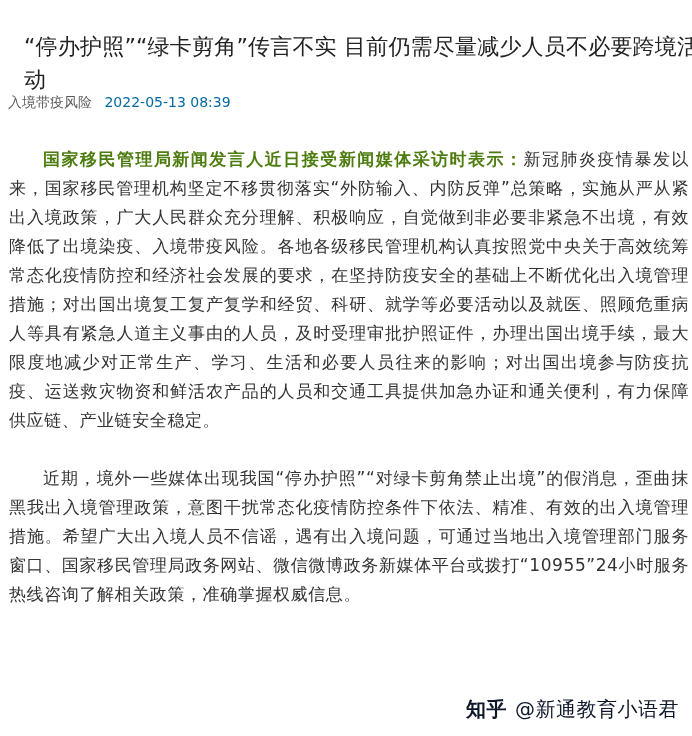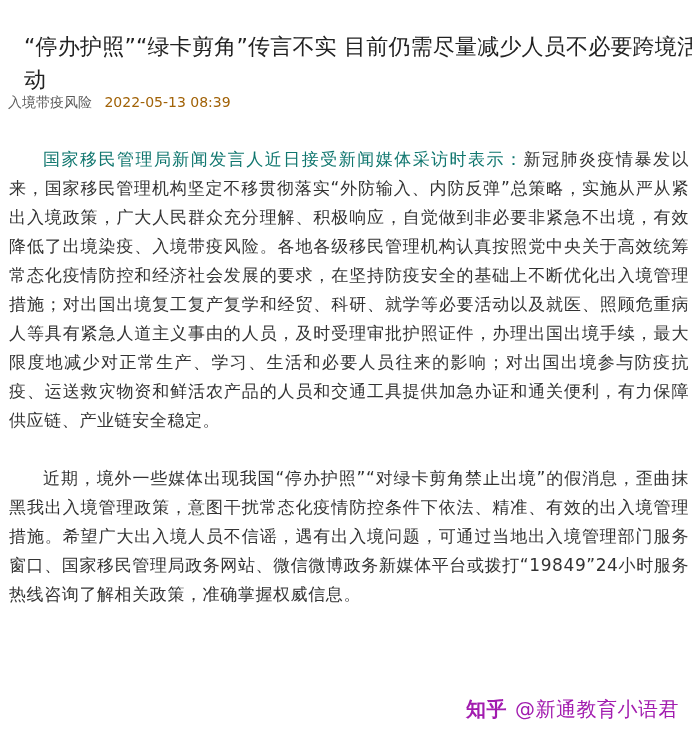--- a/index.html
+++ b/index.html
@@ -39,21 +39,21 @@
       top: 92px;
       font-size: 14px;
       line-height: 20px;
       white-space: nowrap;
     }
     .meta .source {
       color: #576b95;
       color: #5a5a5a;
     }
     .meta .time {
-      color: #a16207;
+      color: #0369a1;
       margin-left: 8px;
     }
     .body {
       position: absolute;
       left: 9px;
       top: 145px;
       width: 680px;
     }
     .para {
       margin: 0;
@@ -61,30 +61,30 @@
       line-height: 29px;
       text-indent: 34px;
       color: #333333;
       letter-spacing: 0.6px;
       text-align: justify;
     }
     .para + .para {
       margin-top: 29px;
     }
     .lead {
-      color: #0f766e;
-      font-weight: normal;
+      color: #4d7c0f;
+      font-weight: bold;
     }
     .watermark {
       position: absolute;
       left: 466px;
       top: 694px;
       font-size: 20px;
       line-height: 30px;
-      color: #a21caf;
+      color: #0f172a;
       white-space: nowrap;
       letter-spacing: 0.5px;
     }
     .watermark .brand {
       font-weight: bold;
       margin-right: 8px;
     }
   </style>
 </head>
 <body>
@@ -92,19 +92,19 @@
 <div class="article">
   <h1 class="title">“停办护照”“绿卡剪角”传言不实 目前仍需尽量减少人员不必要跨境活动</h1>
 
   <div class="meta">
     <span class="source">入境带疫风险</span>
     <span class="time">2022-05-13 08:39</span>
   </div>
 
   <div class="body">
     <p class="para"><span class="lead">国家移民管理局新闻发言人近日接受新闻媒体采访时表示：</span><span>新冠肺炎疫情暴发以来，国家移民管理机构坚定不移贯彻落实“外防输入、内防反弹”总策略，实施从严从紧出入境政策，广大人民群众充分理解、积极响应，自觉做到非必要非紧急不出境，有效降低了出境染疫、入境带疫风险。各地各级移民管理机构认真按照党中央关于高效统筹常态化疫情防控和经济社会发展的要求，在坚持防疫安全的基础上不断优化出入境管理措施；对出国出境复工复产复学和经贸、科研、就学等必要活动以及就医、照顾危重病人等具有紧急人道主义事由的人员，及时受理审批护照证件，办理出国出境手续，最大限度地减少对正常生产、学习、生活和必要人员往来的影响；对出国出境参与防疫抗疫、运送救灾物资和鲜活农产品的人员和交通工具提供加急办证和通关便利，有力保障供应链、产业链安全稳定。</span></p>
-    <p class="para"><span>近期，境外一些媒体出现我国“停办护照”“对绿卡剪角禁止出境”的假消息，歪曲抹黑我出入境管理政策，意图干扰常态化疫情防控条件下依法、精准、有效的出入境管理措施。希望广大出入境人员不信谣，遇有出入境问题，可通过当地出入境管理部门服务窗口、国家移民管理局政务网站、微信微博政务新媒体平台或拨打“19849”24小时服务热线咨询了解相关政策，准确掌握权威信息。</span></p>
+    <p class="para"><span>近期，境外一些媒体出现我国“停办护照”“对绿卡剪角禁止出境”的假消息，歪曲抹黑我出入境管理政策，意图干扰常态化疫情防控条件下依法、精准、有效的出入境管理措施。希望广大出入境人员不信谣，遇有出入境问题，可通过当地出入境管理部门服务窗口、国家移民管理局政务网站、微信微博政务新媒体平台或拨打“10955”24小时服务热线咨询了解相关政策，准确掌握权威信息。</span></p>
   </div>
 </div>
 
 <div class="watermark">
   <span class="brand">知乎</span><span>@新通教育小语君</span>
 </div>
 
 </body></html>

